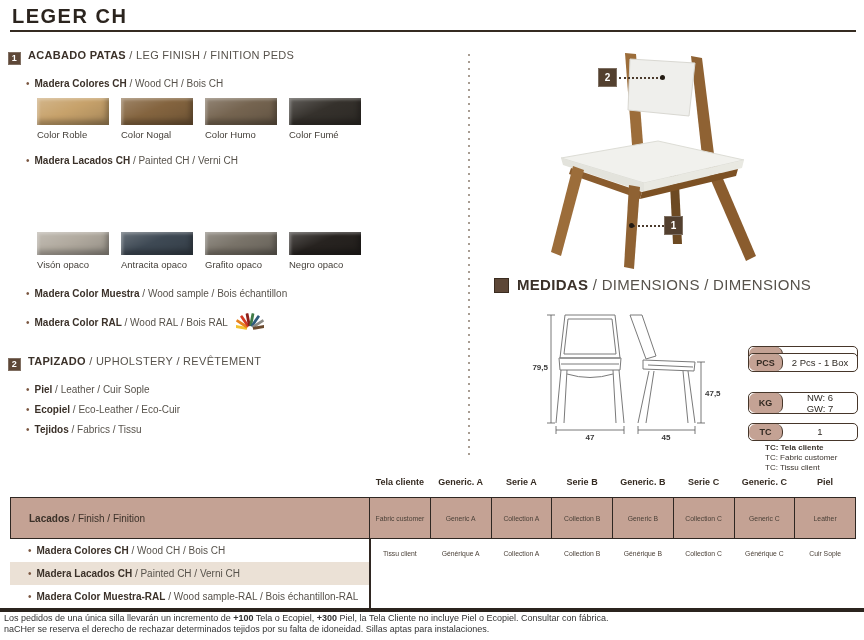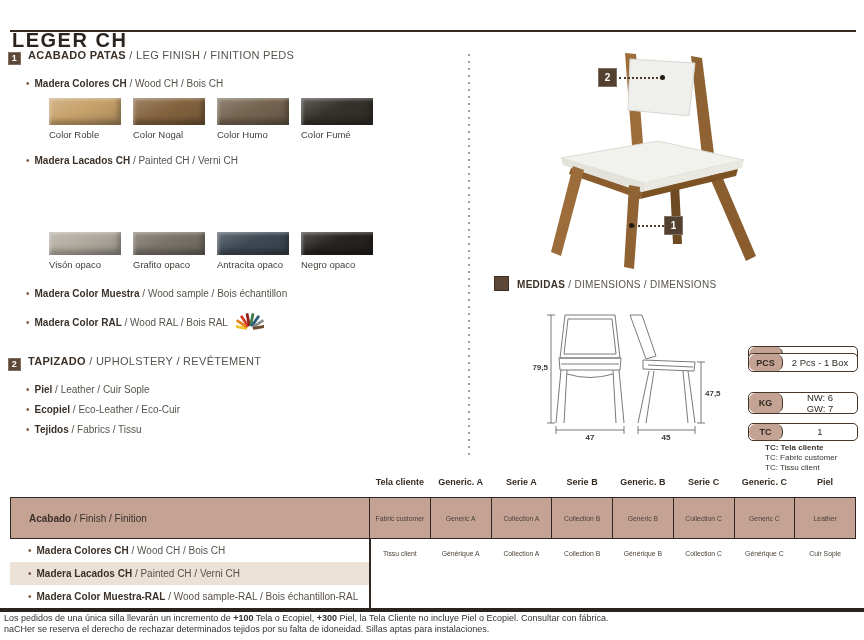--- a/index.html
+++ b/index.html
@@ -7,49 +7,49 @@
     --row-beige:#ebe1d6;
     --marker-brown:#5d4737;
     --dark-line:#2b241e;
     --text-dark:#3b3129;
     --text-gray:#57524b;
   }
   *{box-sizing:border-box;margin:0;padding:0;}
   html,body{width:864px;height:640px;background:#fff;font-family:"Liberation Sans",sans-serif;}
   #page{position:relative;width:864px;height:640px;background:#fff;overflow:hidden;}
 
-  .title{position:absolute;left:12px;top:5px;font-size:20px;font-weight:bold;letter-spacing:1.5px;color:#2b241e;margin-top:24px;}
+  .title{position:absolute;left:12px;top:5px;font-size:20px;font-weight:bold;letter-spacing:1.5px;color:#2b241e;}
   .title-rule{position:absolute;left:10px;top:30px;width:846px;height:2px;background:#352b21;}
 
   .sec-head{position:absolute;left:8px;font-size:11px;letter-spacing:.3px;white-space:nowrap;}
   .sq{display:inline-block;width:13px;height:13px;background:var(--marker-brown);color:#fff;font-size:9px;font-weight:bold;text-align:center;line-height:13px;vertical-align:-2px;margin-right:7px;box-shadow:inset 0 0 0 1px rgba(255,255,255,.22);}
   .sec-bold{font-weight:bold;color:var(--text-dark);}
   .sec-rest{color:var(--text-gray);}
 
   .bullet{position:absolute;left:26px;font-size:10px;white-space:nowrap;color:var(--text-gray);}
   .bullet .dot{color:#7a5640;margin-right:5px;font-size:10px;}
   .bullet b{color:var(--text-dark);}
 
-  .swatch-row{position:absolute;left:37px;display:flex;gap:12px;margin-left:12px;}
+  .swatch-row{position:absolute;left:37px;display:flex;gap:12px;}
   .sw{width:72px;}
   .chip{width:72px;height:27px;position:relative;box-shadow:inset 2px 2px 3px rgba(255,255,255,.28), inset -3px -5px 5px rgba(0,0,0,.25);}
   .chip::after{content:"";position:absolute;inset:0;background:linear-gradient(155deg,rgba(255,255,255,.22),rgba(255,255,255,0) 45%,rgba(0,0,0,.08) 70%,rgba(0,0,0,.22));}
   .chip.sm{height:23px;}
   .chip-label{margin-top:4px;font-size:9.5px;color:#45403a;white-space:nowrap;}
 
   .ral-icon{display:inline-block;vertical-align:-5px;margin-left:8px;}
 
   .v-divider{position:absolute;left:468px;top:54px;width:2px;height:402px;background-image:repeating-linear-gradient(to bottom,#a89d92 0,#a89d92 2px,transparent 2px,transparent 7px);}
 
   .chair-photo{position:absolute;left:545px;top:46px;width:215px;height:228px;}
   .photo-marker{position:absolute;width:19px;height:19px;background:#53402f;color:#fff;font-size:10px;font-weight:bold;text-align:center;line-height:19px;box-shadow:inset 0 0 0 1px rgba(255,255,255,.25);}
   .connector{position:absolute;height:0;border-top:2px dotted #4a3a2c;}
   .connector-dot{position:absolute;width:5px;height:5px;background:#241c14;border-radius:50%;}
 
-  .medidas-head{position:absolute;left:494px;top:276px;font-size:10px;letter-spacing:.3px;white-space:nowrap;}
+  .medidas-head{position:absolute;left:494px;top:276px;font-size:15px;letter-spacing:.3px;white-space:nowrap;}
   .medidas-head .icon-sq{display:inline-block;width:15px;height:15px;background:var(--marker-brown);border:1px solid #3a2c20;vertical-align:-3px;margin-right:8px;}
 
   .tech-drawing{position:absolute;left:515px;top:308px;width:210px;height:135px;}
   .tech-drawing text{fill:#3a3a3a;font-size:8px;font-weight:bold;font-family:"Liberation Sans",sans-serif;}
 
   .spec-row{position:absolute;left:748px;width:110px;border:1.5px solid #46362a;border-radius:5px;overflow:hidden;display:flex;background:#fff;}
   .spec-label{width:34px;background:var(--accent-rose);border-right:1.5px solid #46362a;display:flex;align-items:center;justify-content:center;font-weight:bold;font-size:9px;color:#332a22;border-radius:7px;}
   .spec-value{flex:1;display:flex;flex-direction:column;align-items:center;justify-content:center;font-size:9.5px;line-height:1.2;color:#2f2a24;}
   .spec-legend{position:absolute;left:765px;top:443px;font-size:8px;line-height:10px;color:#3a332c;}
   .spec-legend .lg1{font-weight:bold;}
@@ -111,26 +111,26 @@
     <span class="dot">•</span><b>Madera Lacados CH</b><span> / Painted CH / Verni CH</span>
   </div>
 
 
   <div class="swatch-row" style="top:232px">
     <div class="sw">
       <div class="chip sm" style="background-color: rgb(177, 170, 159);"></div>
       <div class="chip-label">Visón opaco</div>
     </div>
     <div class="sw">
+      <div class="chip sm" style="background-color: rgb(62, 73, 84);"></div>
+      <div class="chip-label">Antracita opaco</div>
+    </div>
+    <div class="sw">
       <div class="chip sm" style="background-color: rgb(121, 115, 105);"></div>
       <div class="chip-label">Grafito opaco</div>
-    </div>
-    <div class="sw">
-      <div class="chip sm" style="background-color: rgb(62, 73, 84);"></div>
-      <div class="chip-label">Antracita opaco</div>
     </div>
     <div class="sw">
       <div class="chip sm" style="background-color: rgb(39, 35, 32);"></div>
       <div class="chip-label">Negro opaco</div>
     </div>
   </div>
 
   <div class="bullet" style="top:288px">
     <span class="dot">•</span><b>Madera Color Muestra</b><span> / Wood sample / Bois échantillon</span>
   </div>
@@ -266,21 +266,21 @@
     <div class="spec-value">1</div>
   </div>
   <div class="spec-legend">
     <div class="lg1">TC: Tela cliente</div>
     <div>TC: Fabric customer</div>
     <div>TC: Tissu client</div>
   </div>
 
   <div class="ftable-header">
     <div class="hcell-left">
-      <span><b>Acabado</b><span> / Finish / Finition</span></span>
+      <span><b>Lacados</b><span> / Finish / Finition</span></span>
     </div>
     <div class="hcell">
       <div class="l1">Tela cliente</div>
       <div class="l2">Fabric customer</div>
       <div class="l3">Tissu client</div>
     </div>
     <div class="hcell">
       <div class="l1">Generic. A</div>
       <div class="l2">Generic A</div>
       <div class="l3">Générique A</div>

